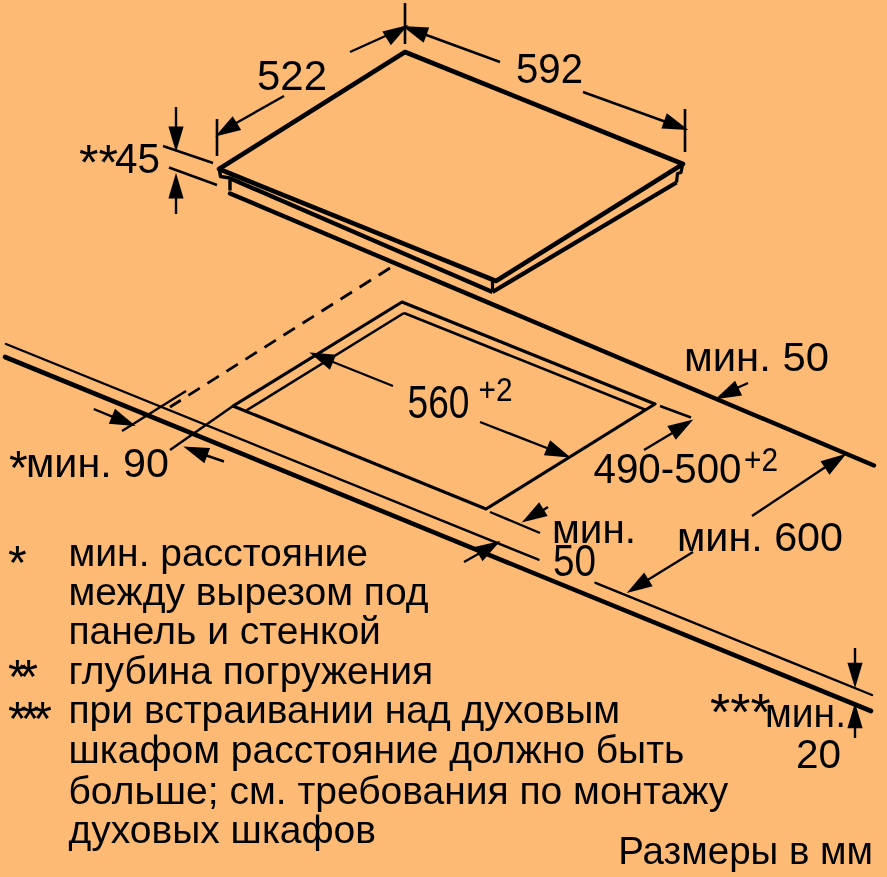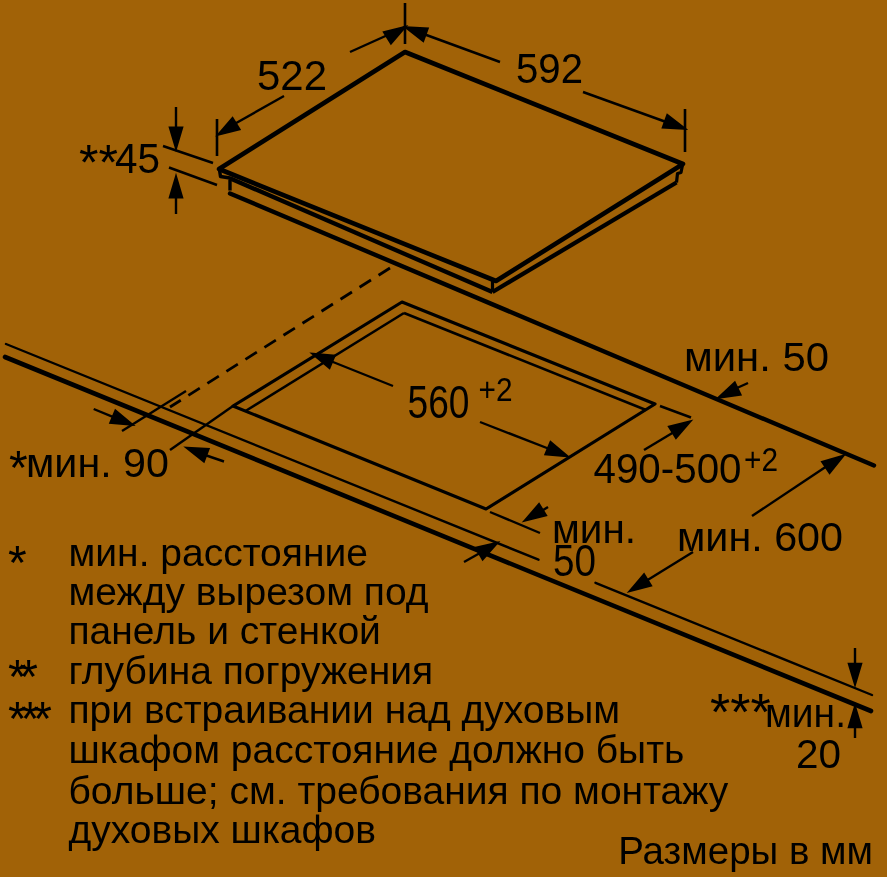--- a/index.html
+++ b/index.html
@@ -1,16 +1,16 @@
 <!DOCTYPE html>
 <html><head>
 <meta charset="utf-8">
 <style>
   html,body{margin:0;padding:0;background:#fff;}
-  .page{width:887px;height:877px;position:relative;overflow:hidden;background:#a16207;}
+  .page{width:887px;height:877px;position:relative;overflow:hidden;background:#fdba74;}
   svg{position:absolute;top:0;left:0;}
   text{font-family:"Liberation Sans",sans-serif;fill:#000;}
 </style>
 </head>
 <body>
 <div class="page">
 <svg width="887" height="877" viewBox="0 0 887 877">
 <defs></defs>
 
 <line x1="405" y1="3" x2="405" y2="44" stroke="#000" stroke-width="2.6"></line>

